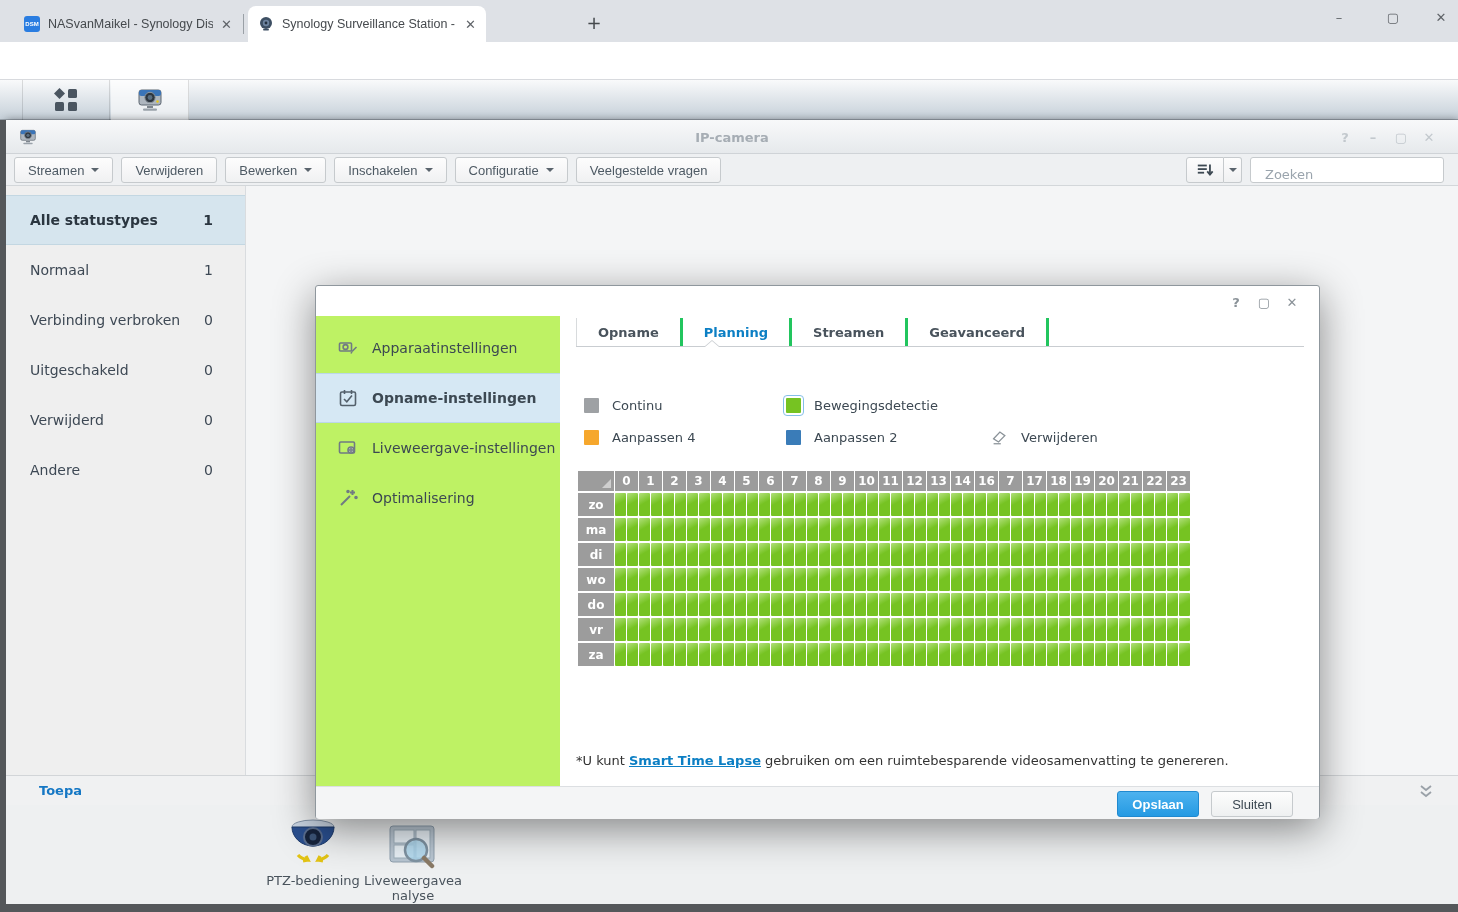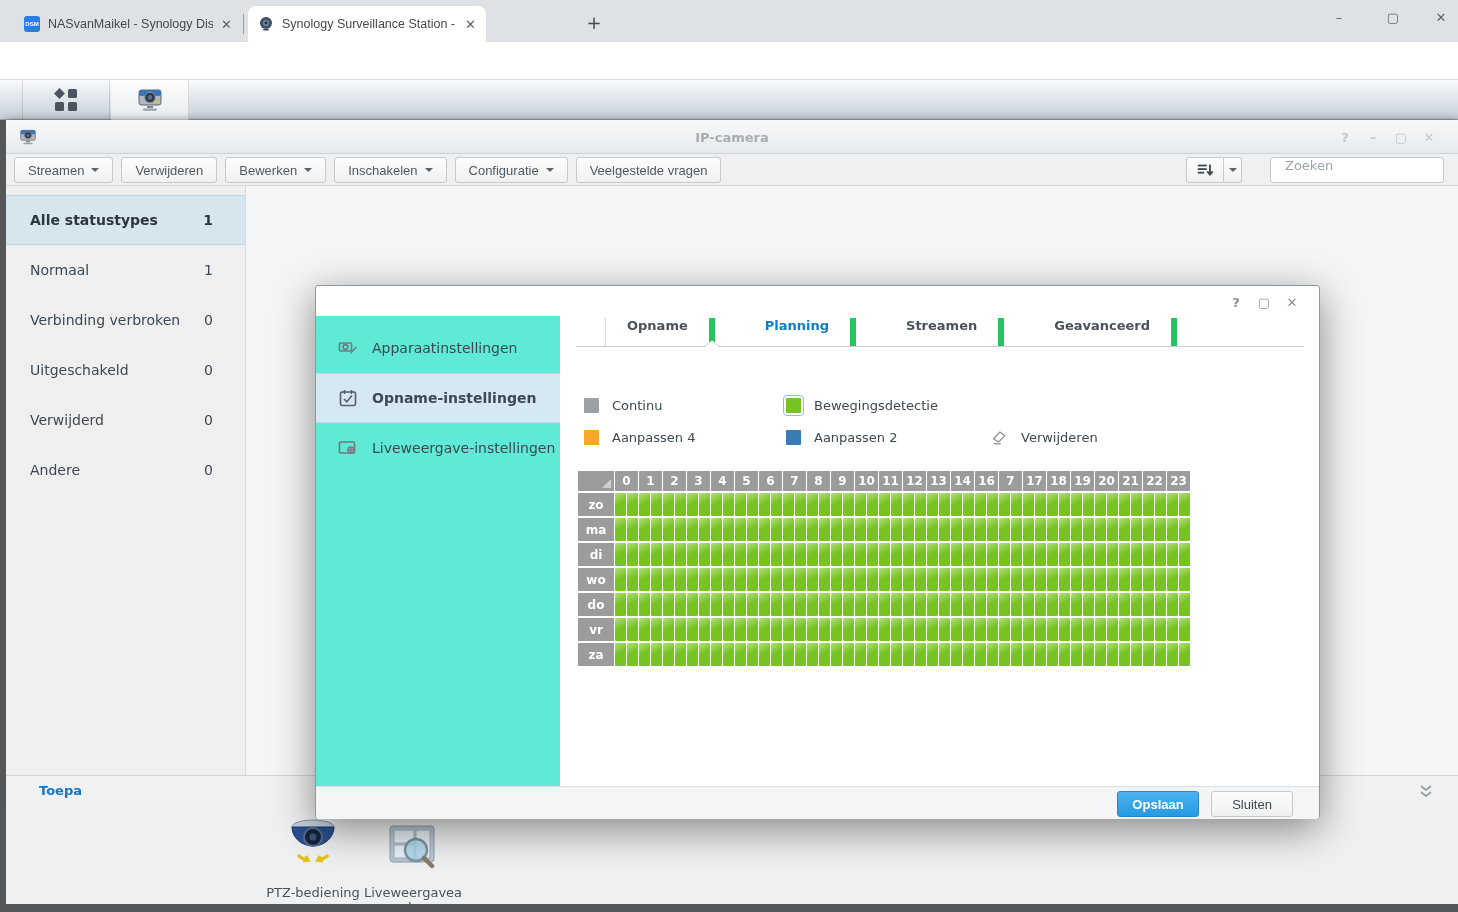--- a/index.html
+++ b/index.html
@@ -45,21 +45,21 @@
   .win-ic { top:7px; }
   .wctl { top:8px; width:26px; height:18px; display:flex; align-items:center; justify-content:center; color:#c2c8cd; font-size:13px; font-weight:bold; }
 
   .app-toolbar { left:0; top:34px; width:100%; height:32px; background:#eef0f2; border-bottom:1px solid #d3d7da; }
   .btn-row { left:8px; top:3px; display:flex; gap:8px; }
   .btn { height:26px; padding:0 13px; display:inline-flex; align-items:center; gap:7px; background:linear-gradient(#fdfdfd,#f0f1f2); border:1px solid #c6cacd; border-radius:3px; font-size:13px; color:#4e5a64; }
   .caret { width:0; height:0; border-left:4px solid transparent; border-right:4px solid transparent; border-top:4px solid #5a646d; }
   .sortbox { right:216px; top:3px; display:flex; }
   .sort-main { width:38px; height:26px; background:linear-gradient(#fdfdfd,#f0f1f2); border:1px solid #c6cacd; border-radius:3px 0 0 3px; display:flex; align-items:center; justify-content:center; }
   .sort-drop { width:18px; height:26px; background:linear-gradient(#fdfdfd,#f0f1f2); border:1px solid #c6cacd; border-left:none; border-radius:0 3px 3px 0; display:flex; align-items:center; justify-content:center; }
-  .searchbox { right:14px; top:3px; width:174px; height:26px; background:#fff; border:1px solid #c6cacd; border-radius:3px; display:flex; align-items:flex-start; padding:0 8px; gap:6px; }
+  .searchbox { right:14px; top:3px; width:194px; height:26px; background:#fff; border:1px solid #c6cacd; border-radius:3px; display:flex; align-items:flex-end; padding:0 8px; gap:6px; }
   .searchbox input { border:none; outline:none; flex:1; font-size:13px; color:#333; background:transparent; font-family:inherit; }
   .searchbox input::placeholder { color:#9aa4ad; }
 
   .app-sidebar { left:0; top:66px; width:240px; height:589px; background:#efefef; border-right:1px solid #d9dcdf; }
   .side-item { position:relative; height:50px; display:flex; align-items:center; padding-left:24px; font-size:14px; color:#3d4854; }
   .side-item.sel { background:#d6e5ee; border-top:1px solid #c3d7e2; border-bottom:1px solid #c3d7e2; font-weight:bold; color:#2b3640; }
   .side-item:first-child { margin-top:9px; }
   .side-count { position:absolute; right:32px; }
 
   .camera-row { left:241px; top:75px; width:1211px; height:60px; background:#d8e7f0; border-bottom:1px solid #c2d5e0; }
@@ -70,36 +70,36 @@
   .cam-usage { right:58px; top:9px; font-size:13px; color:#4a5560; text-align:right; }
   .cam-host { right:58px; top:31px; font-size:13px; color:#4a5560; text-align:right; }
   .cam-chevron { right:24px; top:23px; }
 
   .bottom-panel-head { left:0; top:655px; width:100%; height:30px; background:#f0f1f2; border-top:1px solid #d2d5d8; }
   .bp-tab { left:33px; top:7px; font-size:13px; font-weight:bold; color:#1577c4; }
   .bp-chevrons { right:24px; top:8px; }
   .bottom-panel-body { left:0; top:685px; width:100%; height:99px; background:#eef0f1; }
   .shortcut { top:8px; width:120px; text-align:center; font-size:13px; color:#49535c; }
   .shortcut .sc-ic { height:56px; display:flex; align-items:flex-end; justify-content:center; }
-  .shortcut .sc-label { margin-top:16px; line-height:15px; }
+  .shortcut .sc-label { margin-top:4px; line-height:15px; }
   .bottom-strip { left:0; top:904px; width:1458px; height:8px; background:#54575a; }
   .left-strip { left:0; top:120px; width:6px; height:784px; background:#54575a; }
 
   
   .dialog { left:315px; top:285px; width:1005px; height:534px; background:#fff; border:1px solid #8f979d; border-radius:3px; box-shadow:0 10px 40px rgba(0,0,0,.45); z-index:50; }
   .dlg-head { left:0; top:0; width:100%; height:30px; display:flex; align-items:center; justify-content:center; font-size:14px; font-weight:bold; color:#0c80c6; }
   .dlg-ctl { top:7px; width:22px; height:18px; display:flex; align-items:center; justify-content:center; color:#8a9298; font-size:13px; font-weight:bold; }
 
-  .dlg-nav { left:0; top:30px; width:244px; height:470px; background:#5eead4; padding-top:7px; }
+  .dlg-nav { left:0; top:30px; width:244px; height:470px; background:#bef264; padding-top:7px; }
   .dlg-nav-item { position:relative; height:50px; display:flex; align-items:center; gap:14px; padding-left:22px; font-size:14px; color:#3c4852; }
   .dlg-nav-item.sel { background:#d6e8f4; border-top:1px solid #bcd7e8; border-bottom:1px solid #bcd7e8; font-weight:bold; }
 
   .dlg-content { left:244px; top:30px; width:760px; height:470px; }
   .tabs { left:16px; top:2px; display:flex; }
-  .dtab { height:28px; padding:0 21px; display:flex; align-items:flex-start; font-size:13px; font-weight:bold; color:#49535c; border-right:6px solid #22c55e;margin-left:29px; }
+  .dtab { height:28px; padding:0 21px; display:flex; align-items:center; font-size:13px; font-weight:bold; color:#49535c; border-right:3px solid #22c55e; }
   .dtab:first-child { border-left:1px solid #d8dbdd; }
   .dtab.active { color:#0c7fc4; }
   .tabline { left:16px; top:30px; width:728px; height:1px; background:#c9cdd1; }
   .tab-notch { left:145px; top:25px; width:0; height:0; border-left:7px solid transparent; border-right:7px solid transparent; border-bottom:6px solid #fff; filter:drop-shadow(0 -1px 0 #c9cdd1); }
 
   .legend-row { left:24px; display:flex; align-items:center; height:16px; }
   .leg-col1 { width:202px; display:flex; align-items:center; gap:13px; }
   .leg-col2 { width:204px; display:flex; align-items:center; gap:13px; }
   .leg-col3 { display:flex; align-items:center; gap:13px; }
   .swatch { width:15px; height:15px; border-radius:1px; }
@@ -413,20 +413,30 @@
         </svg>
       <span>Opname-instellingen</span>
     </div>
     <div class="dlg-nav-item">
       <svg width="20" height="20" viewBox="0 0 20 20" fill="none" stroke="#707a83" stroke-width="1.6">
           <rect x="1.5" y="4" width="15" height="11" rx="1.2"></rect>
           <circle cx="13" cy="12" r="3" fill="#f0f1f2"></circle>
           <circle cx="13" cy="12" r="1.2"></circle>
         </svg>
       <span>Liveweergave-instellingen</span>
+    </div>
+    <div class="dlg-nav-item">
+      <svg width="20" height="20" viewBox="0 0 20 20" fill="none" stroke="#707a83" stroke-width="2">
+          <line x1="3" y1="17" x2="12" y2="8"></line>
+          <line x1="14.5" y1="2" x2="14.5" y2="7"></line>
+          <line x1="12" y1="4.5" x2="17" y2="4.5"></line>
+          <circle cx="18" cy="9.5" r="0.8" fill="#707a83"></circle>
+          <circle cx="10" cy="3.5" r="0.8" fill="#707a83"></circle>
+        </svg>
+      <span>Optimalisering</span>
     </div>
   </div>
 
   <div class="abs dlg-content">
     <div class="abs tabs">
       <div class="dtab">
           <span>Opname</span>
         </div>
       <div class="dtab active">
           <span>Planning</span>
@@ -1187,20 +1197,23 @@
             <div class="g-cell" style="background: linear-gradient(150deg, rgb(178, 224, 124) 0%, rgb(118, 195, 34) 45%);"></div>
             <div class="g-cell" style="background: linear-gradient(150deg, rgb(178, 224, 124) 0%, rgb(118, 195, 34) 45%);"></div>
           </div>
           <div class="g-hour">
             <div class="g-cell" style="background: linear-gradient(150deg, rgb(178, 224, 124) 0%, rgb(118, 195, 34) 45%);"></div>
             <div class="g-cell" style="background: linear-gradient(150deg, rgb(178, 224, 124) 0%, rgb(118, 195, 34) 45%);"></div>
           </div>
         </div>
       </div>
 
+    <div class="abs note" style="top:437px;">
+      <span>*U kunt </span><a href="#">Smart Time Lapse</a><span> gebruiken om een ruimtebesparende videosamenvatting te genereren.</span>
+    </div>
     <div class="abs note" style="top:469px;">
       <span>*Denk eraan dat het opnameschema beïnvloed wordt door </span><b>Handmatige opname</b><span> en </span><a href="#">Home Mode</a><span>.</span>
     </div>
   </div>
 
   <div class="abs dlg-footer">
     <button class="abs btn-save">Opslaan</button>
     <button class="abs btn-close">Sluiten</button>
   </div>
 </div>

